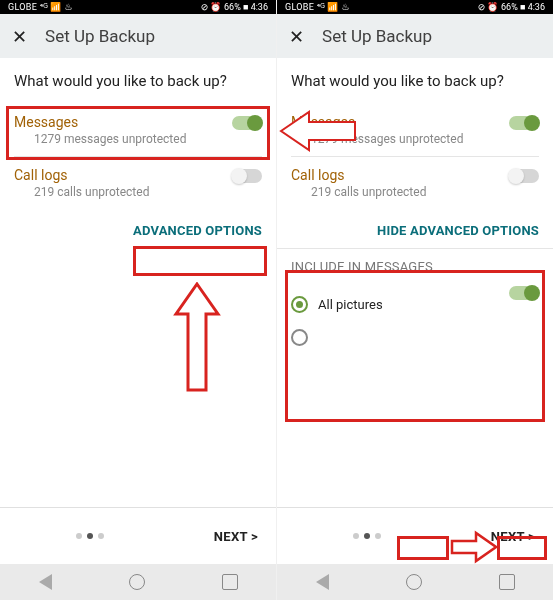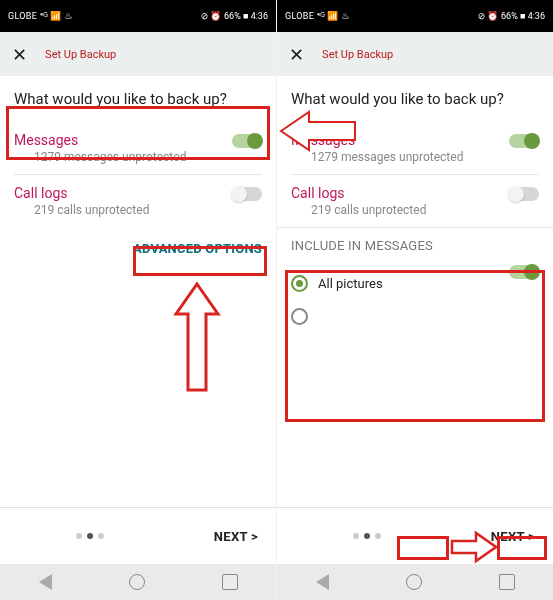--- a/index.html
+++ b/index.html
@@ -1,34 +1,34 @@
 <!DOCTYPE html>
 <html><head>
 <meta charset="utf-8">
 <style>
   * { box-sizing: border-box; margin: 0; padding: 0; font-family: -apple-system, Roboto, Arial, sans-serif; }
   body { width: 553px; height: 600px; background: #f0f0f0; position: relative; overflow: hidden; }
   .phone { position: absolute; width: 276px; height: 600px; background: #fff; top: 0; }
   .phone.left { left: 0; }
   .phone.right { left: 277px; }
 
-  .statusbar { height: 32px; background: #000; color: #fff; font-size: 10px; display: flex; align-items: center; padding: 0 8px; justify-content: space-between; }
+  .statusbar { height: 14px; background: #000; color: #fff; font-size: 10px; display: flex; align-items: center; padding: 0 8px; justify-content: space-between; }
   .statusbar .sb-left { font-size: 9px; letter-spacing: 0.3px; }
   .statusbar .sb-right { display: flex; gap: 3px; align-items: center; font-size: 9px; margin-left: 30px; }
 
   .appbar { height: 44px; background: #eceff0; display: flex; align-items: center; padding: 0 12px; gap: 18px; }
   .appbar .x { font-size: 18px; color: #222; cursor: pointer; }
-  .appbar .title { font-size: 11px; color: #b91c1c; font-weight: 400; }
+  .appbar .title { font-size: 17px; color: #404040; font-weight: 400; }
 
   .content { padding: 14px 14px 0 14px; }
   .question { font-size: 15px; color: #222; margin-bottom: 14px; }
 
   .item { padding: 10px 0; border-bottom: 1px solid #e5e5e5; position: relative; }
   .item:last-child { border-bottom: none; }
-  .item-title { font-size: 14px; color: #be185d; }
+  .item-title { font-size: 14px; color: #a16207; }
   .item-sub { font-size: 12px; color: #888; margin-top: 2px; margin-left: 20px; }
   .toggle { position: absolute; right: 0; top: 12px; width: 30px; height: 14px; border-radius: 8px; }
   .toggle.on { background: #b7d4a0; }
   .toggle.on .knob { background: #6a9a3e; right: -1px; }
   .toggle.off { background: #d6d6d6; }
   .toggle.off .knob { background: #f3f3f3; left: -1px; box-shadow: 0 1px 2px rgba(0,0,0,0.2); }
   .knob { position: absolute; width: 16px; height: 16px; border-radius: 50%; top: -1px; }
 
   .adv-link { text-align: right; padding: 14px 14px 10px 0; font-weight: 700; color: #0b6e7a; font-size: 13px; letter-spacing: 0.2px; }
 
@@ -126,20 +126,21 @@
         </div>
     </div>
     <div class="item">
       <div class="item-title">Call logs</div>
       <div class="item-sub">219 calls unprotected</div>
       <div class="toggle off">
           <div class="knob"></div>
         </div>
     </div>
   </div>
+  <div class="adv-link">HIDE ADVANCED OPTIONS</div>
 
   <div class="adv-panel">
     <div class="hdr">INCLUDE IN MESSAGES</div>
     <div class="media">
       <div class="toggle on">
           <div class="knob"></div>
         </div>
     </div>
     <div class="radio-row">
       <div class="radio sel"></div>

